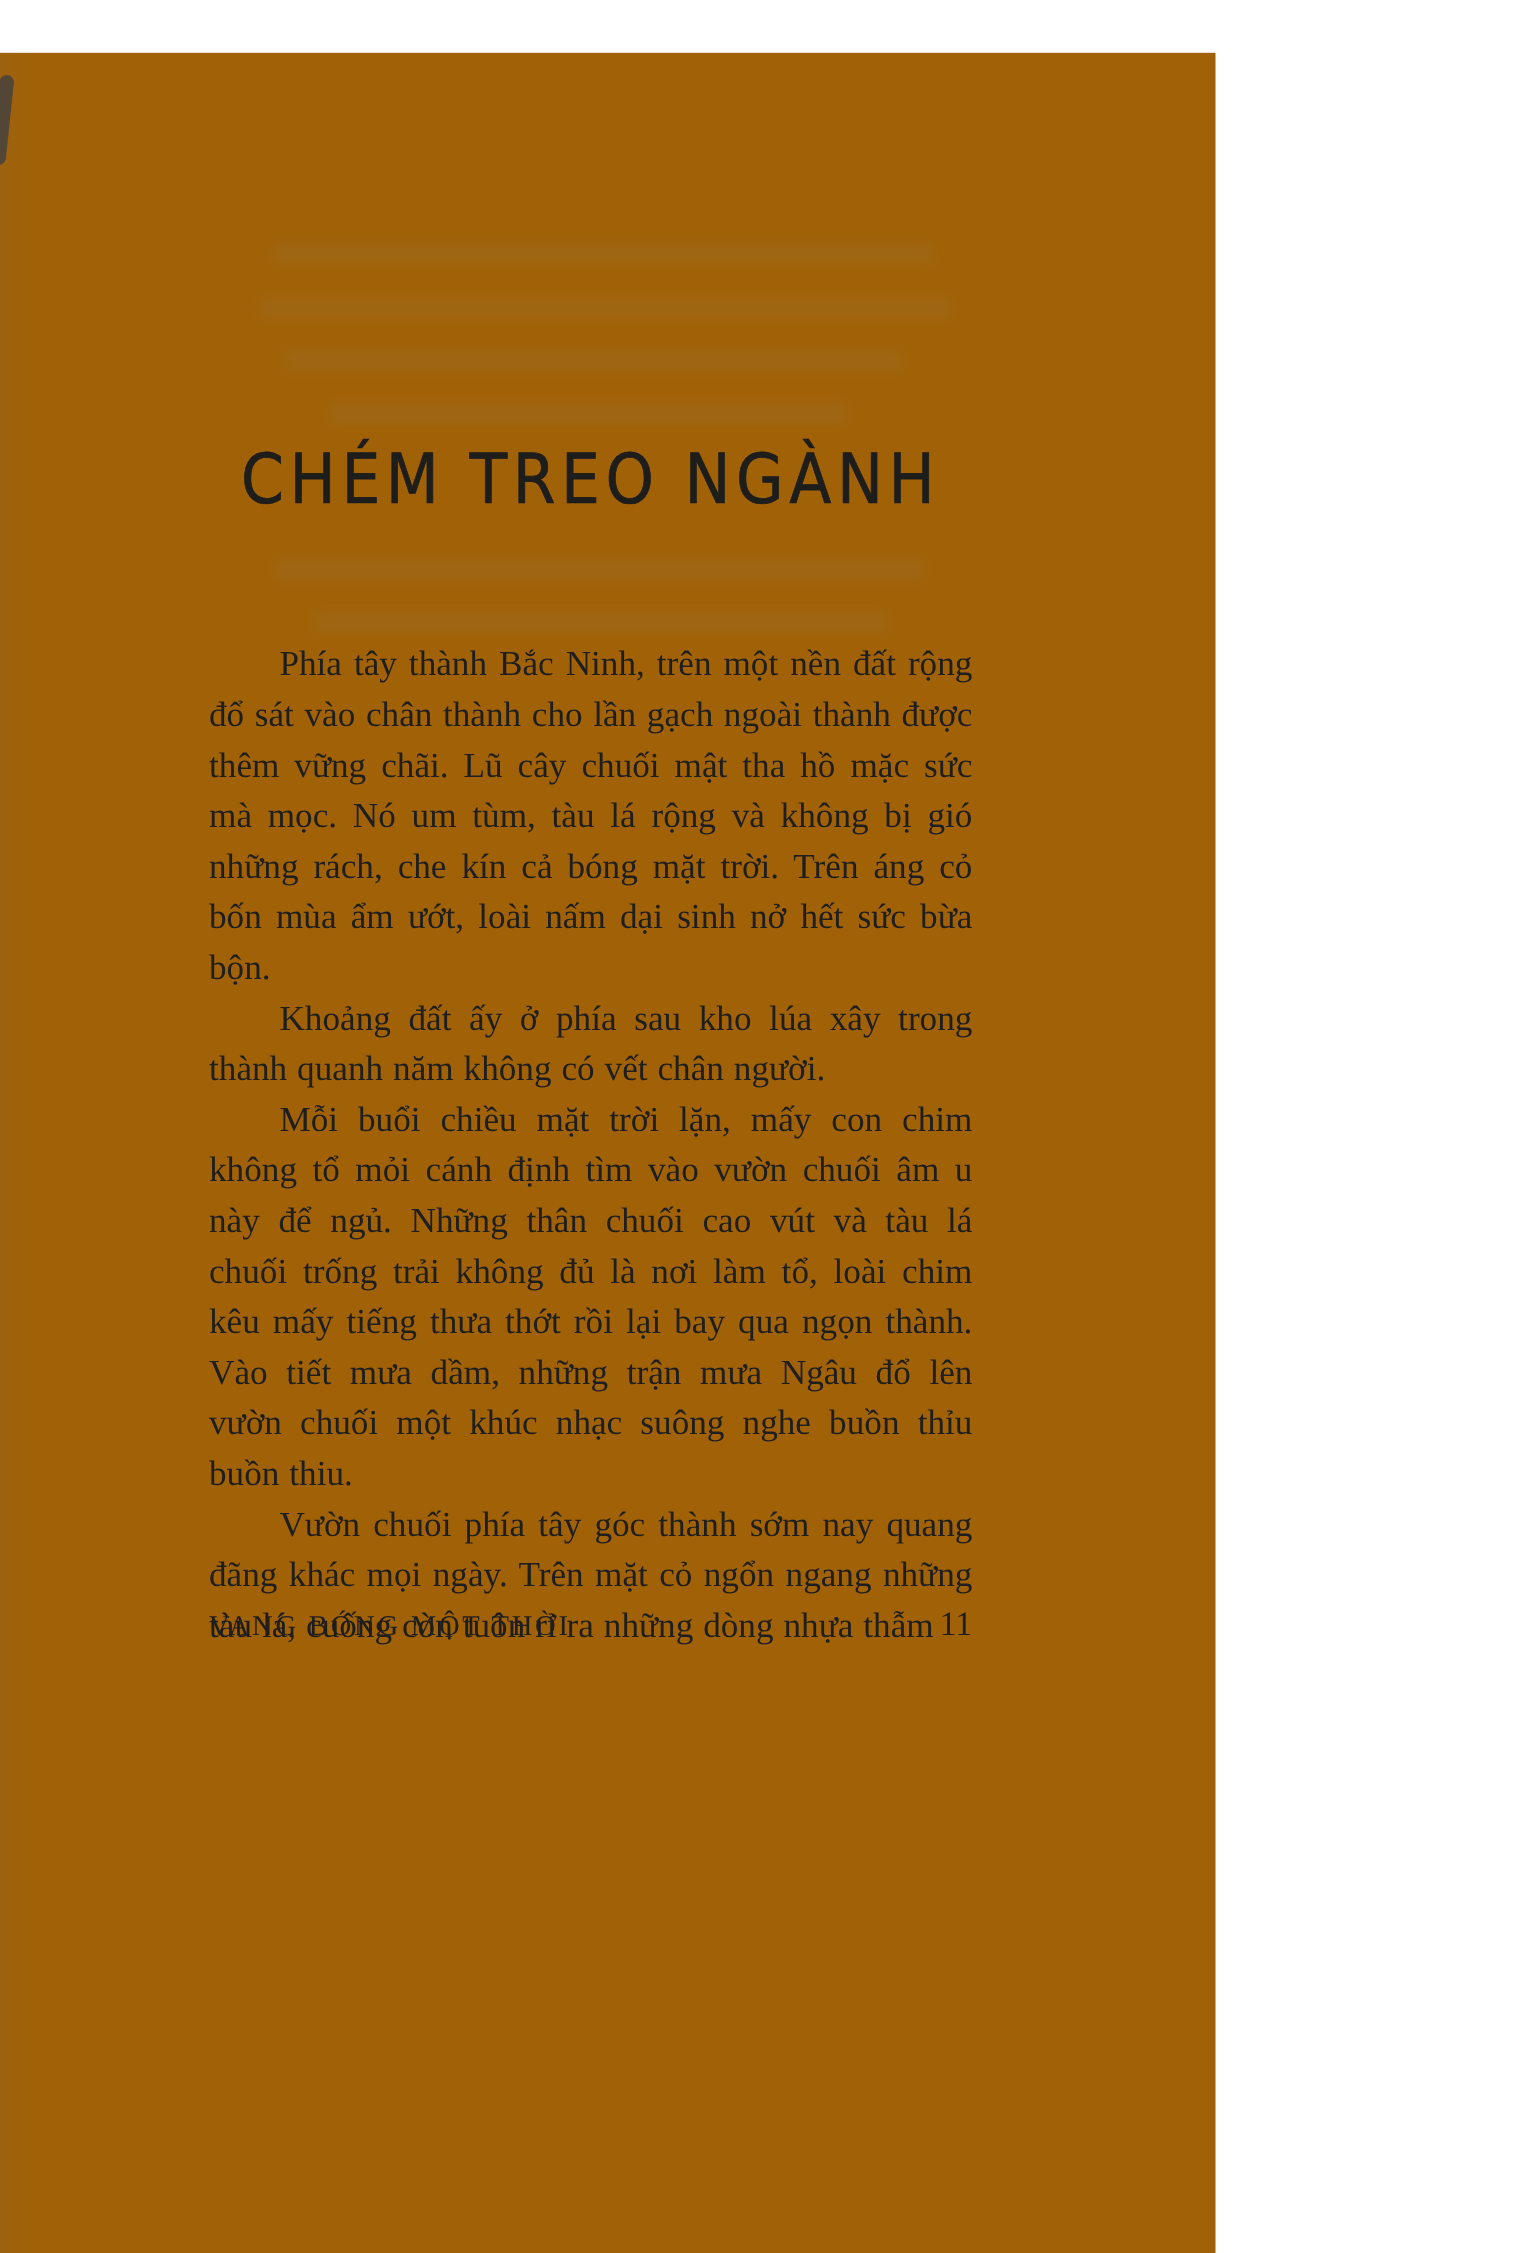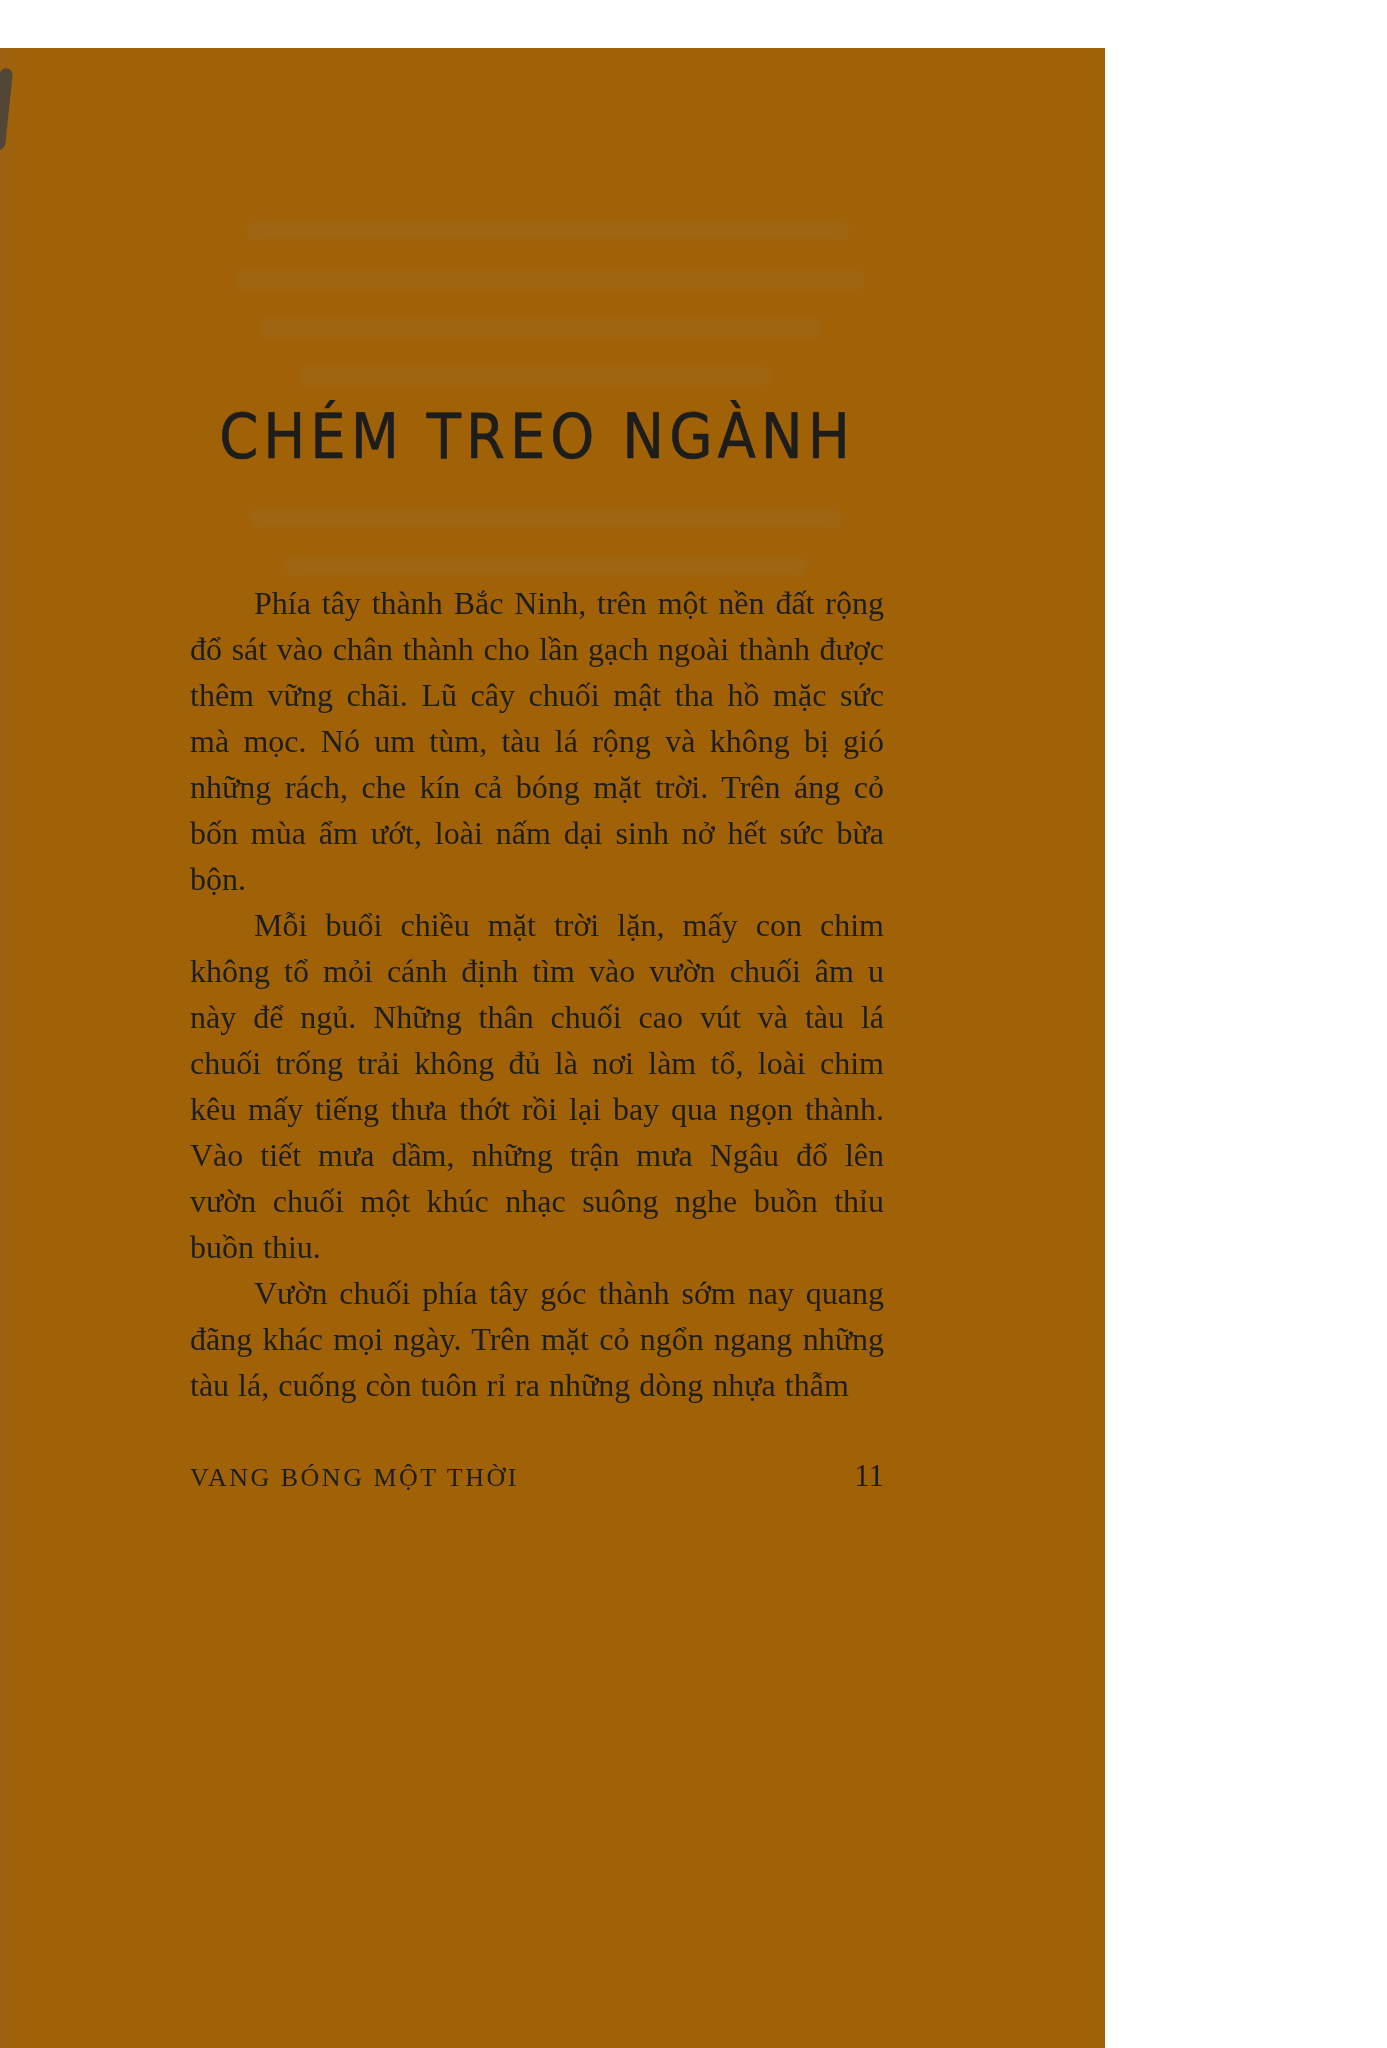--- a/index.html
+++ b/index.html
@@ -116,20 +116,21 @@
     <div class="ghost g3"></div>
     <div class="ghost g4"></div>
     <div class="ghost g5"></div>
     <div class="ghost g6"></div>
   </div>
 
   <h1 class="chapter-title">CHÉM TREO NGÀNH</h1>
 
   <div class="body-text">
     <p>Phía tây thành Bắc Ninh, trên một nền đất rộng đổ sát vào chân thành cho lần gạch ngoài thành được thêm vững chãi. Lũ cây chuối mật tha hồ mặc sức mà mọc. Nó um tùm, tàu lá rộng và không bị gió những rách, che kín cả bóng mặt trời. Trên áng cỏ bốn mùa ẩm ướt, loài nấm dại sinh nở hết sức bừa bộn.</p>
+    <p>Khoảng đất ấy ở phía sau kho lúa xây trong thành quanh năm không có vết chân người.</p>
     <p>Mỗi buổi chiều mặt trời lặn, mấy con chim không tổ mỏi cánh định tìm vào vườn chuối âm u này để ngủ. Những thân chuối cao vút và tàu lá chuối trống trải không đủ là nơi làm tổ, loài chim kêu mấy tiếng thưa thớt rồi lại bay qua ngọn thành. Vào tiết mưa dầm, những trận mưa Ngâu đổ lên vườn chuối một khúc nhạc suông nghe buồn thỉu buồn thiu.</p>
     <p>Vườn chuối phía tây góc thành sớm nay quang đãng khác mọi ngày. Trên mặt cỏ ngổn ngang những tàu lá, cuống còn tuôn rỉ ra những dòng nhựa thẫm</p>
   </div>
 
   <div class="footer">
     <span class="running-title">VANG BÓNG MỘT THỜI</span>
     <span class="page-number">11</span>
   </div>
 
 </div>

